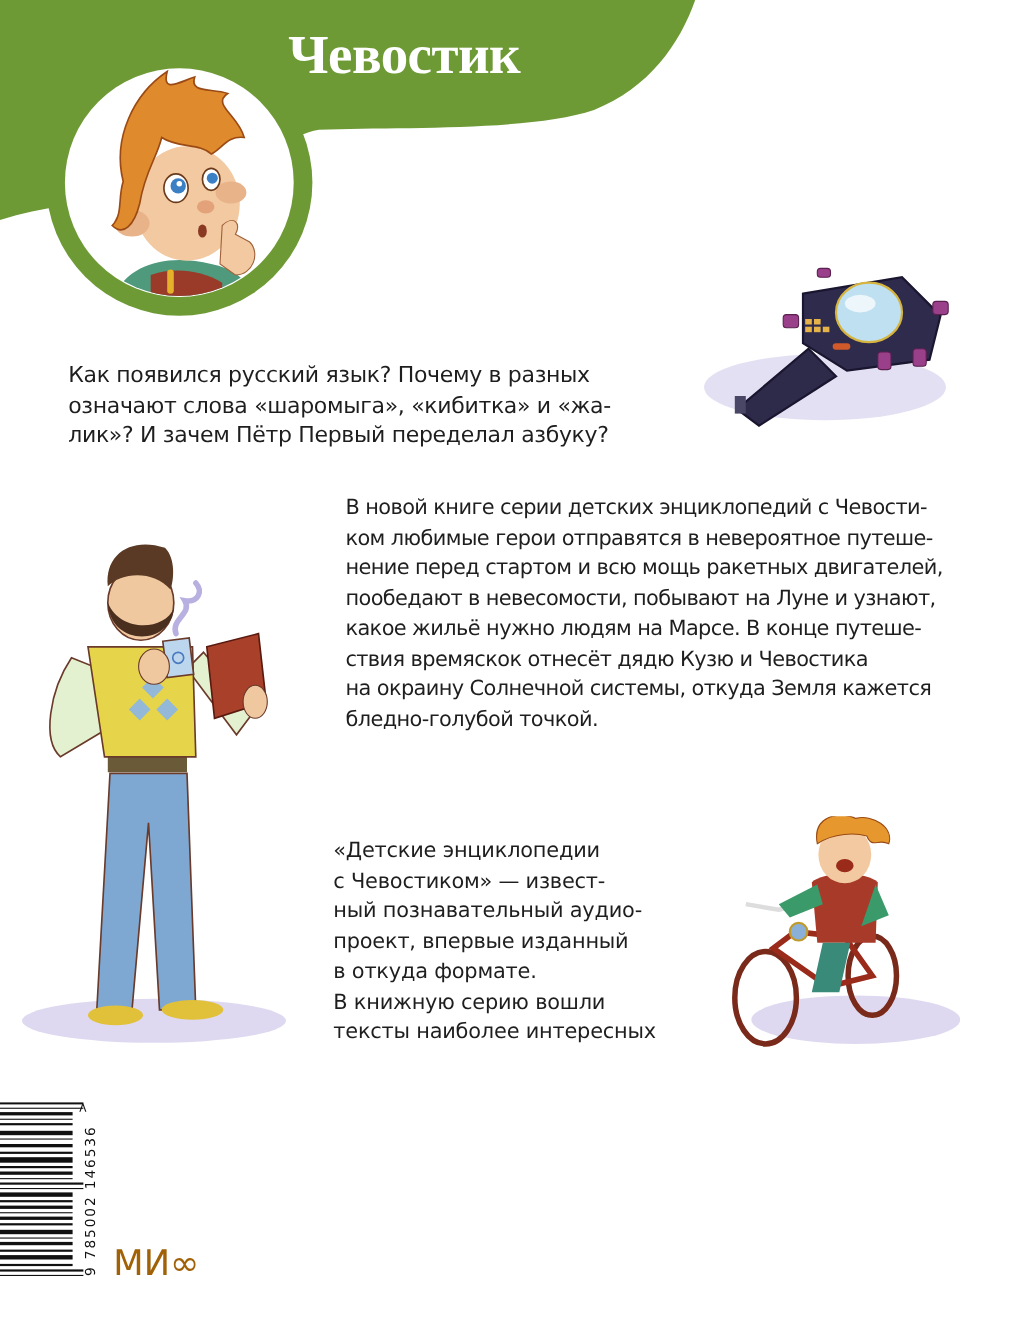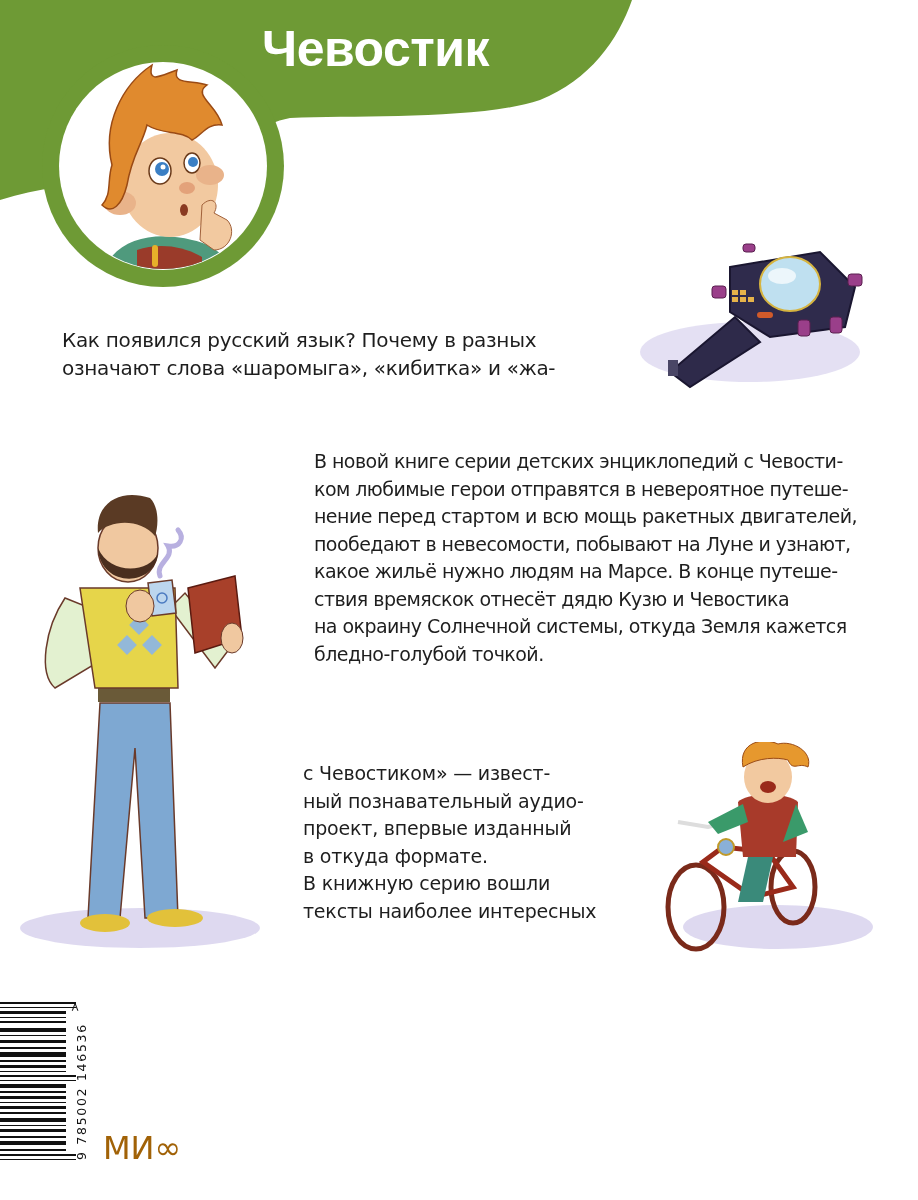--- a/index.html
+++ b/index.html
@@ -5,21 +5,21 @@
   html, body { margin: 0; padding: 0; }
   body {
     width: 918px; height: 1200px; position: relative; overflow: hidden;
     background: #ffffff;
     font-family: "DejaVu Sans", sans-serif;
     color: #1e1e1e;
   }
   .banner { position: absolute; left: 0; top: 0; width: 918px; height: 300px; }
   .title {
     position: absolute; left: 262px; top: 24px;
-    font-family: Liberation Sans, sans-serif; font-weight: bold;
+    font-family: Liberation Serif, serif; font-weight: bold;
     font-size: 50px; color: #ffffff; letter-spacing: -0.5px; line-height: 1;
   }
   .portrait { position: absolute; left: 42px; top: 45px; width: 242px; height: 242px; }
   .text { position: absolute; font-size: 20px; line-height: 27.5px; color: #1e1e1e; letter-spacing: -0.3px; }
   .text .line { display: block; white-space: nowrap; }
   .q { left: 62px; top: 327px; }
   .p1 { left: 314px; top: 448px; font-size: 19px; letter-spacing: -0.55px; }
   .p2 { left: 303px; top: 760px; font-size: 19px; line-height: 27.5px; letter-spacing: -0.2px; }
   .ill { position: absolute; }
   .barcode { position: absolute; left: 0; top: 1002px; width: 76px; height: 162px; }
@@ -68,20 +68,21 @@
 
     <path d="M160,160 C170,150 178,158 172,168 L185,175 C195,185 188,205 172,205 L158,195 Z" fill="#f2c9a0" stroke="#a0603a" stroke-width="1"></path>
 
     <path d="M70,120 C60,80 80,40 110,20 C105,40 120,30 135,25 C130,40 150,35 165,40 C150,50 175,60 180,80 C165,78 160,90 150,95 C140,85 120,90 105,80 C100,100 90,110 85,140 C80,160 70,170 60,160 C70,150 65,135 70,120 Z" fill="#e08a2e" stroke="#9a4a14" stroke-width="1.5"></path>
   </g>
 </svg>
 
 <div class="text q">
   <span class="line">Как появился русский язык? Почему в разных</span>
   <span class="line">означают слова «шаромыга», «кибитка» и «жа-</span>
+  <span class="line">лик»? И зачем Пётр Первый переделал азбуку?</span>
 </div>
 
 <svg class="ill" style="left:640px; top:242px;" width="240" height="150" viewBox="0 0 240 150">
   <ellipse cx="110" cy="110" rx="110" ry="30" fill="#d9d3ee" opacity="0.7"></ellipse>
   <path d="M30,130 L95,75 L120,100 L50,145 Z" fill="#2e2a4a" stroke="#1a1630" stroke-width="2"></path>
   <rect x="28" y="118" width="10" height="16" fill="#4a4666"></rect>
   <path d="M90,25 L180,10 L215,45 L205,85 L130,95 L90,70 Z" fill="#2f2b4c" stroke="#1a1630" stroke-width="2"></path>
   <ellipse cx="150" cy="42" rx="30" ry="27" fill="#bfe0f0" stroke="#d6b440" stroke-width="2"></ellipse>
   <ellipse cx="142" cy="34" rx="14" ry="8" fill="#ffffff" opacity="0.7"></ellipse>
   <g fill="#e6b34a">
@@ -139,20 +140,21 @@
   <circle cx="152" cy="110" r="5" fill="none" stroke="#4a7ac0" stroke-width="1.5"></circle>
   <path d="M150,88 C145,75 165,70 158,58 C170,60 175,50 168,42" fill="none" stroke="#b8b0e0" stroke-width="5" stroke-linecap="round"></path>
 
   <ellipse cx="130" cy="118" rx="14" ry="16" fill="#f0c8a0" stroke="#6a3a2a" stroke-width="1"></ellipse>
 
   <path d="M178,100 L225,88 L232,150 L185,165 Z" fill="#a8402a" stroke="#5a1a10" stroke-width="1.5"></path>
   <ellipse cx="222" cy="150" rx="11" ry="15" fill="#f0c8a0" stroke="#6a3a2a" stroke-width="1"></ellipse>
 </svg>
 
 <div class="text p2">
+  <span class="line">«Детские энциклопедии</span>
   <span class="line">с Чевостиком» — извест-</span>
   <span class="line">ный познавательный аудио-</span>
   <span class="line">проект, впервые изданный</span>
   <span class="line">в откуда формате.</span>
   <span class="line">В книжную серию вошли</span>
   <span class="line">тексты наиболее интересных</span>
 </div>
 
 <svg class="ill" style="left:648px; top:742px;" width="225" height="210" viewBox="0 0 225 210">
   <ellipse cx="130" cy="185" rx="95" ry="22" fill="#d6d0ec" opacity="0.8"></ellipse>

